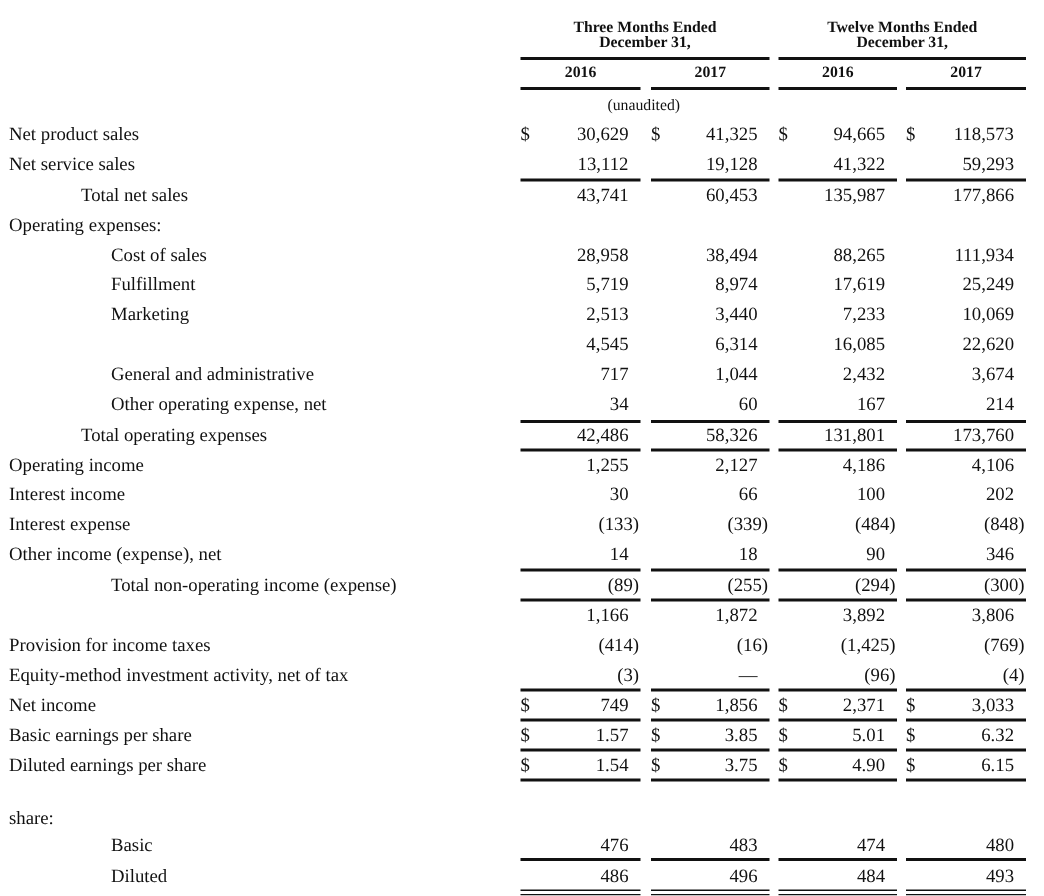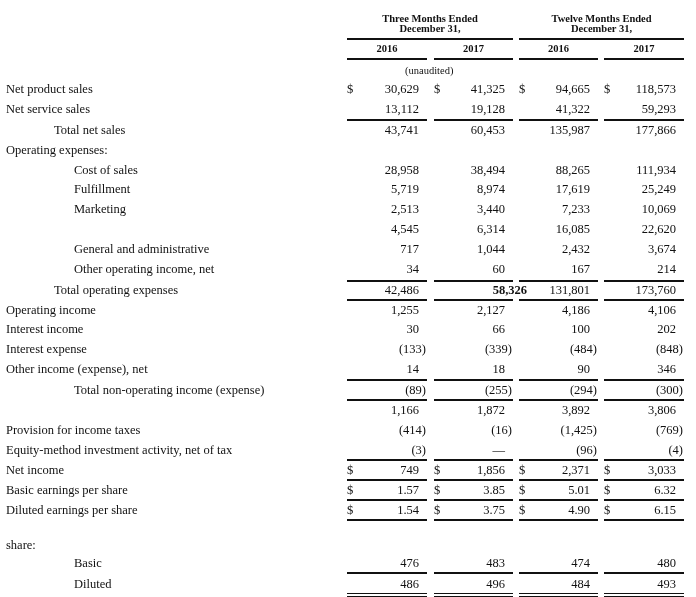--- a/index.html
+++ b/index.html
@@ -181,40 +181,40 @@
         <span class="val">1,044</span>
       </div>
       <div class="cell" style="left: 519px; width: 71px;">
         <span class="val">2,432</span>
       </div>
       <div class="cell" style="left: 604px; width: 72px;">
         <span class="val">3,674</span>
       </div>
     </div>
     <div class="row" style="top: 261px;">
-      <div class="label indent1">Other operating income, net</div>
+      <div class="label indent1">Other operating expense, net</div>
       <div class="cell" style="left: 347px; width: 72px;">
         <span class="val">34</span>
       </div>
       <div class="cell" style="left: 434px; width: 71px;">
         <span class="val">60</span>
       </div>
       <div class="cell" style="left: 519px; width: 71px;">
         <span class="val">167</span>
       </div>
       <div class="cell" style="left: 604px; width: 72px;">
         <span class="val">214</span>
       </div>
     </div>
     <div class="row" style="top: 282px;">
       <div class="label indent2">Total operating expenses</div>
       <div class="cell" style="left: 347px; width: 72px; font-family: Liberation Serif, serif;">
         <span class="val">42,486</span>
       </div>
-      <div class="cell" style="left: 456px; width: 71px; font-weight: bold;">
+      <div class="cell" style="left: 434px; width: 71px;">
         <span class="val">58,326</span>
       </div>
       <div class="cell" style="left: 519px; width: 71px;">
         <span class="val">131,801</span>
       </div>
       <div class="cell" style="left: 604px; width: 72px;">
         <span class="val">173,760</span>
       </div>
     </div>
     <div class="row" style="top: 302px;">

